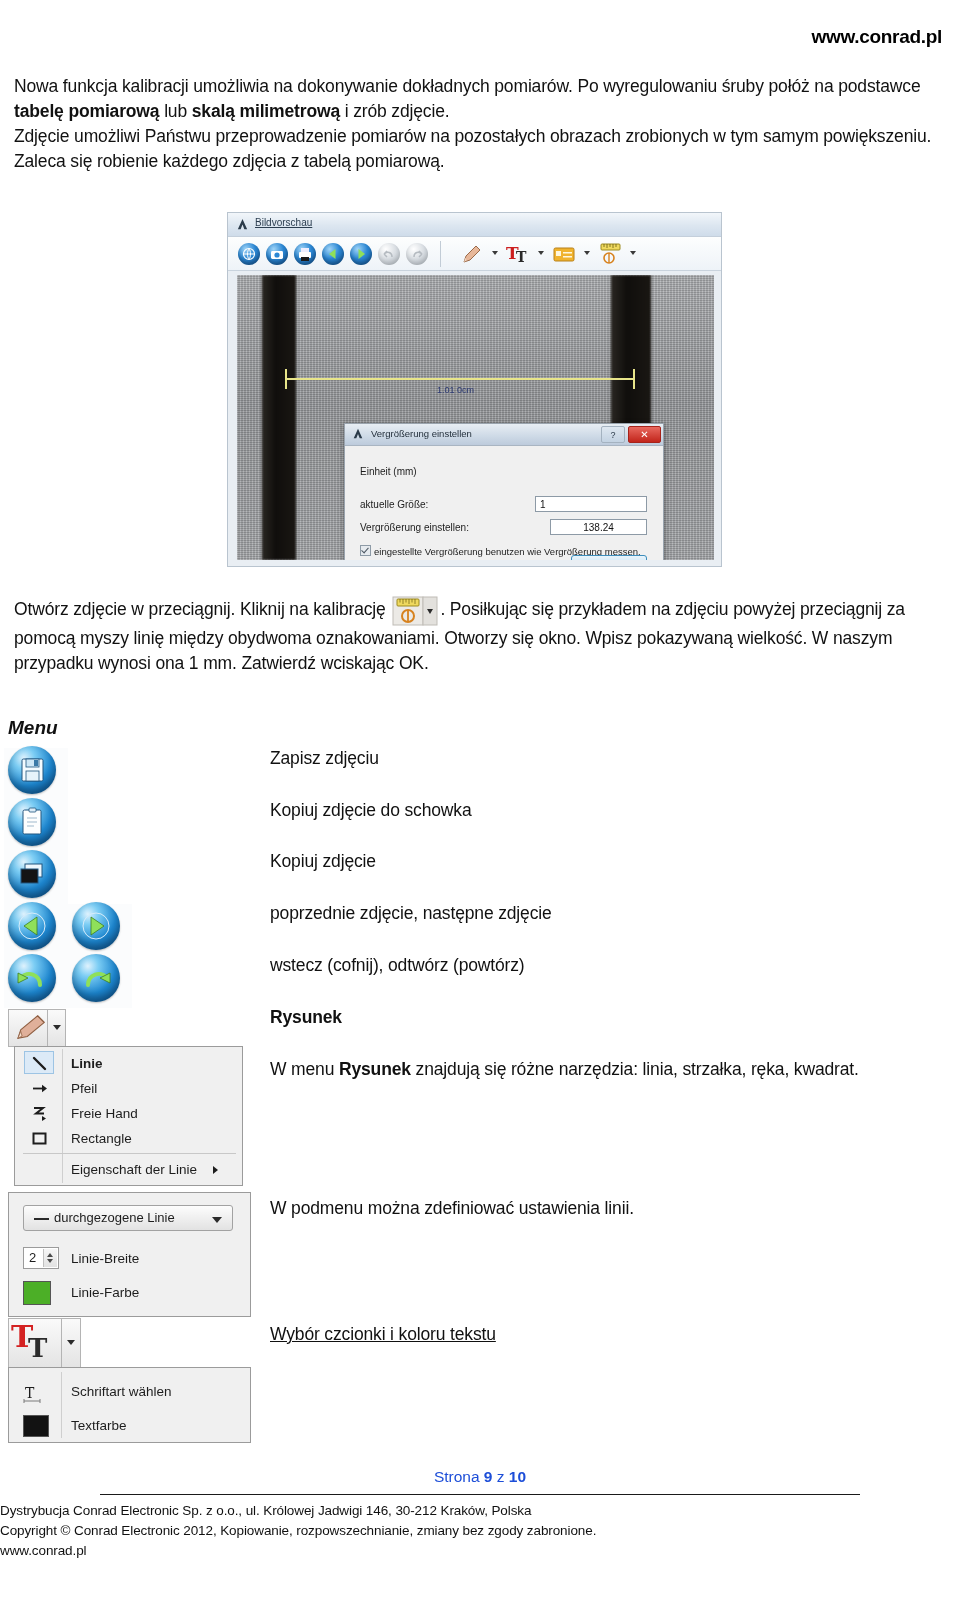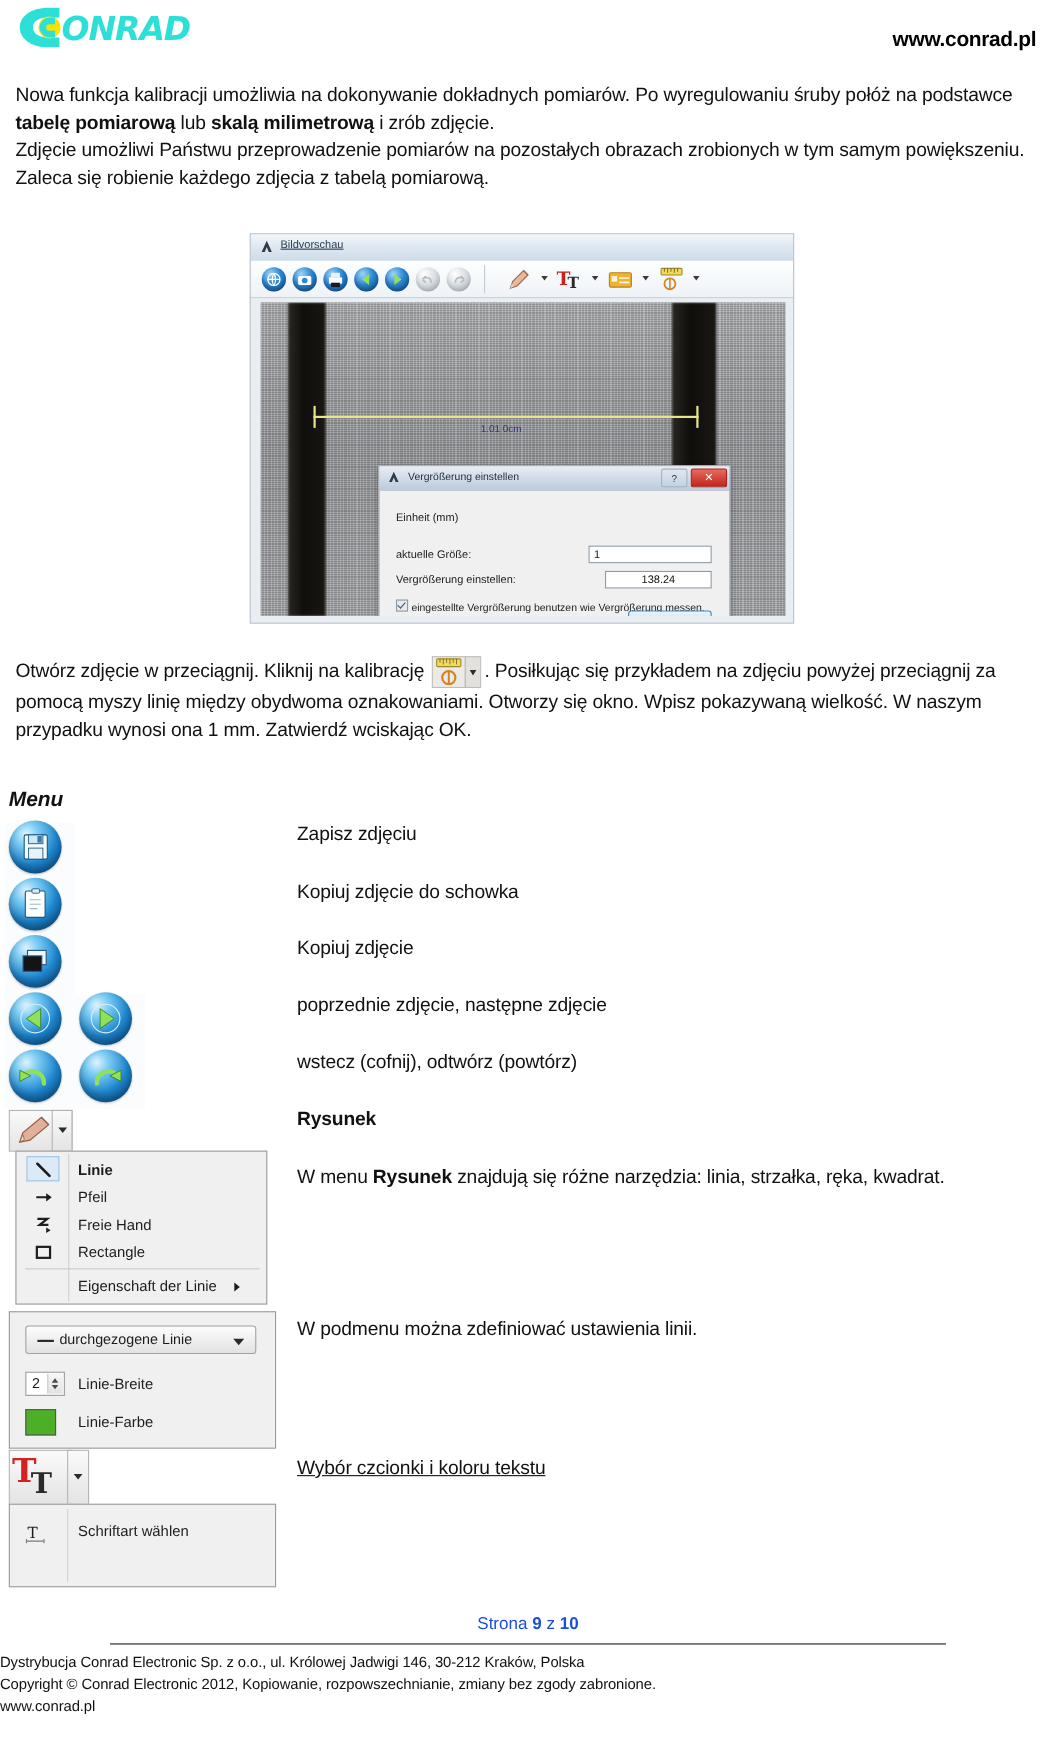--- a/index.html
+++ b/index.html
@@ -483,32 +483,20 @@
     letter-spacing: -0.1px;
   }
   #f1 { top: 1503px; }
   #f2 { top: 1523px; }
   #f3 { top: 1543px; }
 </style>
 </head>
 <body>
 
 <div class="header">
-  <div class="logo">
-    <svg viewBox="0 0 160 42" width="160" height="42" aria-label="Conrad logo">
-      <g fill="#2ce0d8">
-        <path d="M30 3 C14 3 4 11 4 21 C4 31 14 39 30 39 L40 39 L40 30 L30 30 C21 30 16 26.5 16 21 C16 15.5 21 12 30 12 L40 12 L40 3 Z"></path>
-      </g>
-      <circle cx="31" cy="21" r="10" fill="#f5e400"></circle>
-      <path d="M31 12 A9 9 0 0 0 31 30 L36 30 L36 24 L31 24 A3 3 0 0 1 31 18 L36 18 L36 12 Z" fill="#2ce0d8"></path>
-      <g fill="#2ce0d8" font-family="DejaVu Sans" font-size="30" font-weight="bold" font-style="italic">
-        <text x="42" y="32" letter-spacing="-1">ONRAD</text>
-      </g>
-    </svg>
-  </div>
   <div class="site-url">www.conrad.pl</div>
 </div>
 
 <div class="para" id="p1">
   <span>Nowa funkcja kalibracji umożliwia na dokonywanie dokładnych pomiarów. Po wyregulowaniu śruby połóż na podstawce </span><b>tabelę pomiarową</b><span> lub </span><b>skalą milimetrową</b><span> i zrób zdjęcie.</span>
 </div>
 <div class="para" id="p2">Zdjęcie umożliwi Państwu przeprowadzenie pomiarów na pozostałych obrazach zrobionych w tym samym powiększeniu. Zaleca się robienie każdego zdjęcia z tabelą pomiarową.</div>
 
 <div class="shot">
 
@@ -799,20 +787,24 @@
 
   <div class="mi" style="top:8px; height:32px; line-height:32px;">
     <svg class="ico" style="left:14px; top:8px; width:20px; height:20px;" viewBox="0 0 20 20">
       <text x="2" y="14" font-family="DejaVu Serif" font-size="14" fill="#1d1d1d">T</text>
       <path d="M1 17 H17" stroke="#7a7a7a" stroke-width="1"></path>
       <path d="M1 15 V19 M17 15 V19" stroke="#7a7a7a" stroke-width="1"></path>
     </svg>
     <span class="t" style="left:62px;">Schriftart wählen</span>
   </div>
 
+  <div class="mi" style="top:42px; height:32px; line-height:32px;">
+    <span class="swatch" style="left:14px; top:5px; width:26px; height:22px; background:#121212;"></span>
+    <span class="t" style="left:62px;">Textfarbe</span>
+  </div>
 </div>
 
 <div class="para" style="left:270px; width:650px; top:1005px; font-weight:bold;">Rysunek</div>
 <div class="para" style="left:270px; width:650px; top:1057px;">
   <span>W menu </span><b>Rysunek</b><span> znajdują się różne narzędzia: linia, strzałka, ręka, kwadrat.</span>
 </div>
 <div class="para" style="left:270px; width:650px; top:1196px;">W podmenu można zdefiniować ustawienia linii.</div>
 <div class="para" style="left:270px; width:650px; top:1322px;text-decoration:underline;">Wybór czcionki i koloru tekstu</div>
 
 <div class="page-num">

